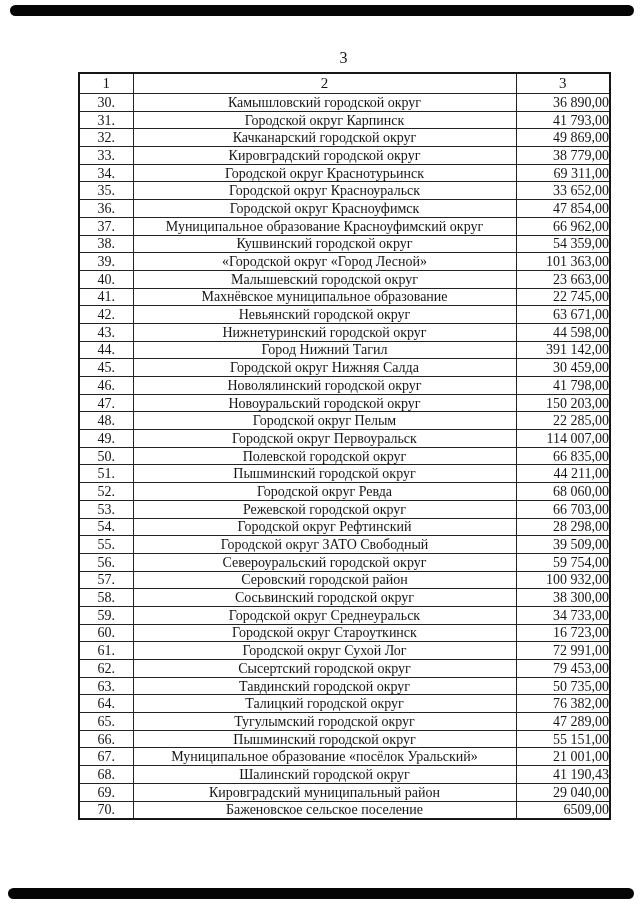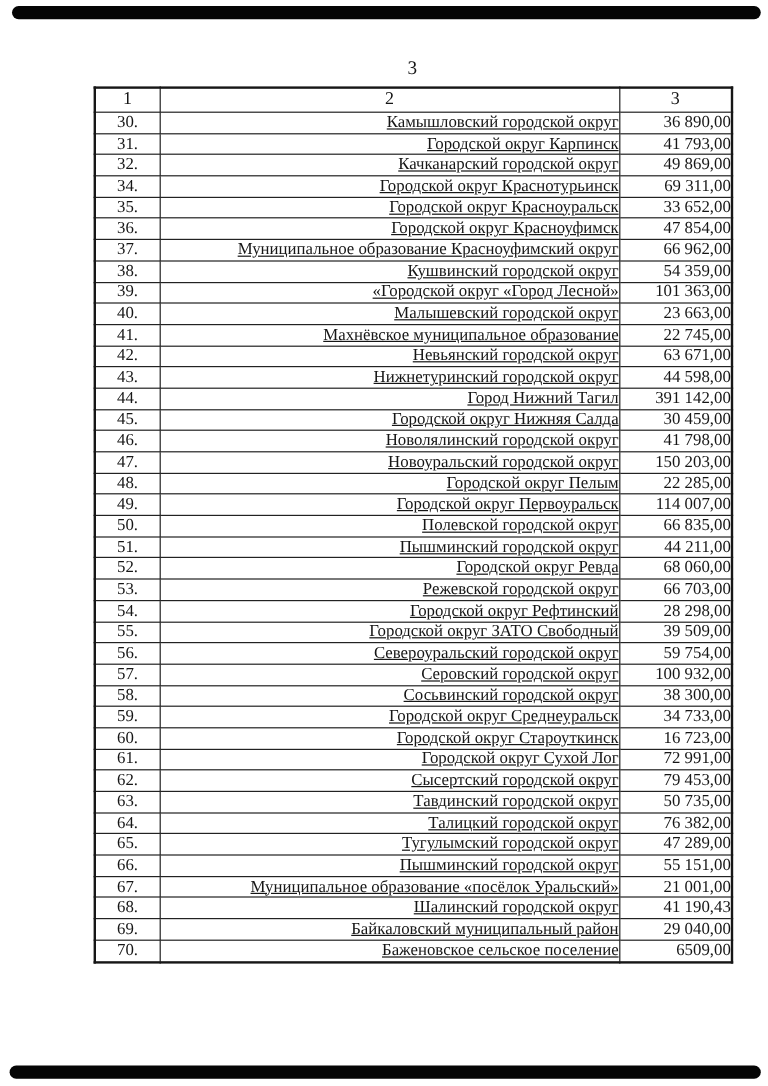--- a/index.html
+++ b/index.html
@@ -66,21 +66,21 @@
   }
   table.doc-table thead th {
     height: 19px;
     text-align: center;
     font-size: 15px;
   }
   table.doc-table tbody td {
     height: 16.7px;
   }
   td.num { text-align: center; margin-left: 19px; }
-  td.name { text-align: right; padding-left: 4px; text-decoration: underline; }
+  td.name { text-align: center; padding-left: 4px; }
   td.val { text-align: right; }
 </style>
 </head>
 <body>
 
 <div class="page">
   <div class="scan-bar top"></div>
 
   <div class="page-number">3</div>
 
@@ -107,20 +107,25 @@
           <td class="num">31.</td>
           <td class="name">Городской округ Карпинск</td>
           <td class="val">41 793,00</td>
         </tr>
         <tr>
           <td class="num">32.</td>
           <td class="name">Качканарский городской округ</td>
           <td class="val">49 869,00</td>
         </tr>
         <tr>
+          <td class="num">33.</td>
+          <td class="name">Кировградский городской округ</td>
+          <td class="val">38 779,00</td>
+        </tr>
+        <tr>
           <td class="num">34.</td>
           <td class="name">Городской округ Краснотурьинск</td>
           <td class="val">69 311,00</td>
         </tr>
         <tr>
           <td class="num">35.</td>
           <td class="name">Городской округ Красноуральск</td>
           <td class="val">33 652,00</td>
         </tr>
         <tr>
@@ -223,21 +228,21 @@
           <td class="name">Городской округ ЗАТО Свободный</td>
           <td class="val">39 509,00</td>
         </tr>
         <tr>
           <td class="num">56.</td>
           <td class="name">Североуральский городской округ</td>
           <td class="val">59 754,00</td>
         </tr>
         <tr>
           <td class="num">57.</td>
-          <td class="name">Серовский городской округ</td>
+          <td class="name">Серовский городской район</td>
           <td class="val">100 932,00</td>
         </tr>
         <tr>
           <td class="num">58.</td>
           <td class="name">Сосьвинский городской округ</td>
           <td class="val">38 300,00</td>
         </tr>
         <tr>
           <td class="num">59.</td>
           <td class="name">Городской округ Среднеуральск</td>
@@ -283,21 +288,21 @@
           <td class="name">Муниципальное образование «посёлок Уральский»</td>
           <td class="val">21 001,00</td>
         </tr>
         <tr>
           <td class="num">68.</td>
           <td class="name">Шалинский городской округ</td>
           <td class="val">41 190,43</td>
         </tr>
         <tr>
           <td class="num">69.</td>
-          <td class="name">Байкаловский муниципальный район</td>
+          <td class="name">Кировградский муниципальный район</td>
           <td class="val">29 040,00</td>
         </tr>
         <tr>
           <td class="num">70.</td>
           <td class="name">Баженовское сельское поселение</td>
           <td class="val">6509,00</td>
         </tr>
       </tbody>
   </table>
 

